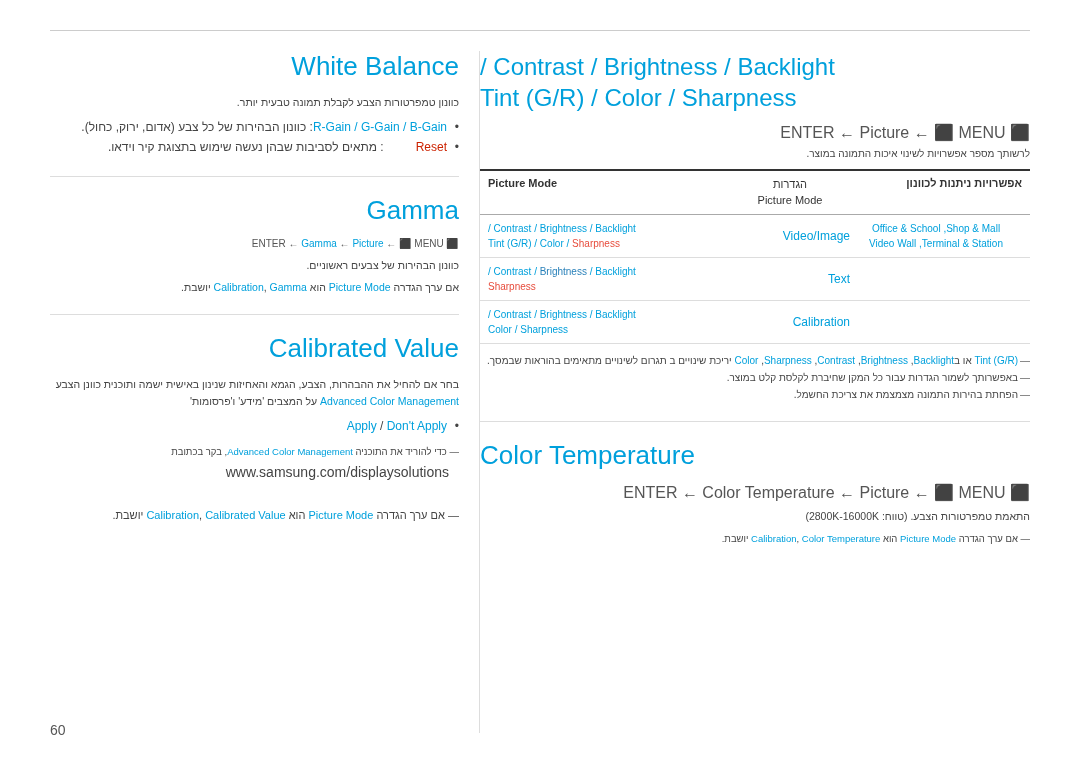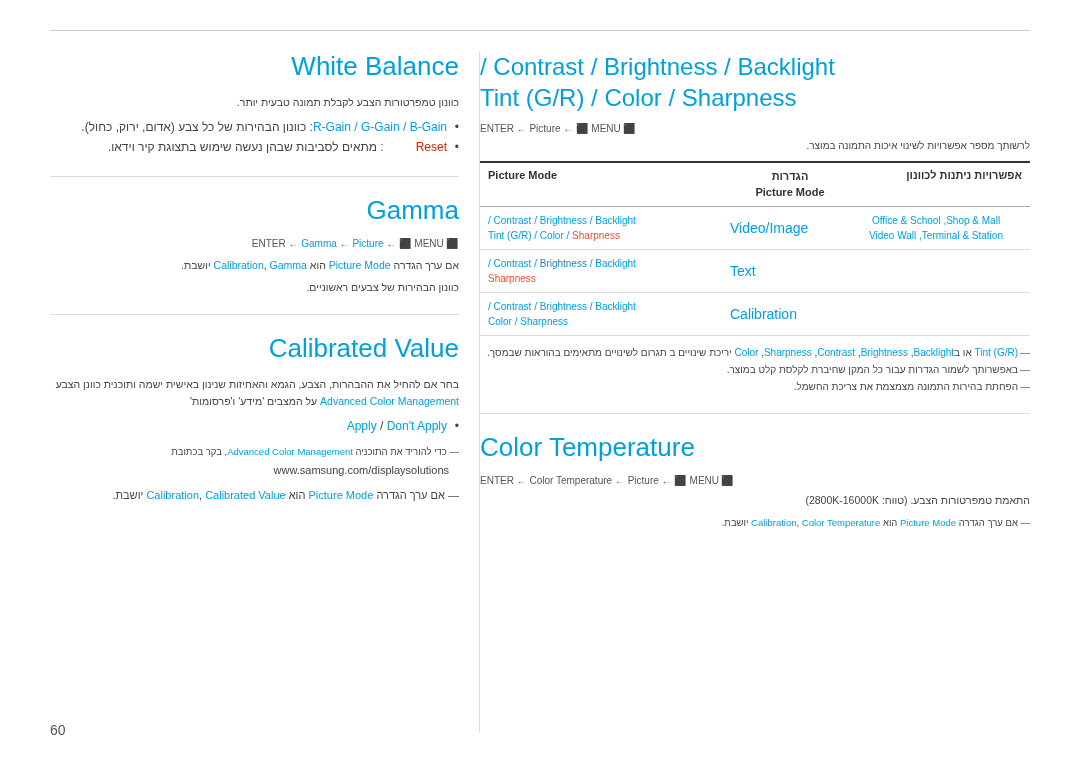--- a/index.html
+++ b/index.html
@@ -122,23 +122,23 @@
       background: #ddd;
       margin: 18px 0;
     }
 
     
     .table-section {
       margin-top: 10px;
     }
 
     .menu-path-right {
-      font-size: 10px;
+      font-size: 16px;
       color: #555;
-      text-align: left;
+      text-align: right;
       direction: rtl;
       margin-bottom: 6px;
     }
 
     .body-text-left {
       font-size: 10px;
       color: #444;
       text-align: right;
       direction: rtl;
       margin-bottom: 10px;
@@ -157,21 +157,21 @@
     .th-left {
       font-size: 11px;
       font-weight: bold;
       color: #333;
       text-align: left;
       padding-left: 8px;
     }
 
     .th-center {
       font-size: 11px;
-      font-weight: bold;
+      font-weight: normal;
       color: #333;
       text-align: center;
       direction: rtl;
       line-height: 1.4;
     }
 
     .th-right {
       font-size: 11px;
       font-weight: bold;
       color: #333;
@@ -191,23 +191,23 @@
 
     .td-left {
       font-size: 10px;
       color: #00a0dc;
       text-align: left;
       padding-left: 8px;
       line-height: 1.5;
     }
 
     .td-center {
-      font-size: 14px;
+      font-size: 12px;
       color: #00a0dc;
-      text-align: left;
+      text-align: right;
     }
 
     .td-right {
       font-size: 10px;
       color: #00a0dc;
       text-align: center;
       padding-right: 8px;
       line-height: 1.5;
     }
 
@@ -273,44 +273,44 @@
         </ul>
       </div>
 
       <div class="section-divider"></div>
 
       <div>
         <div class="section-title">Gamma</div>
         <div class="menu-path">
           ⬛ ENTER ← <span class="blue">Gamma</span> ← <span class="blue">Picture</span> ← ⬛ MENU
         </div>
+        <div class="body-text-rtl">כוונון הבהירות של צבעים ראשוניים.</div>
         <div class="body-text-rtl">
           אם ערך הגדרה <span class="blue">Picture Mode</span> הוא <span class="blue">Calibration</span>, <span class="blue">Gamma</span> יושבת.
         </div>
-        <div class="body-text-rtl">כוונון הבהירות של צבעים ראשוניים.</div>
       </div>
 
       <div class="section-divider"></div>
 
       <div>
         <div class="section-title">Calibrated Value</div>
         <div class="body-text-rtl">
           בחר אם להחיל את ההבהרות, הצבע, הגמא והאחיזות שנינון באישית ישמה ותוכנית כוונן הצבע
           <span class="blue">Advanced Color Management</span>
           על המצבים 'מידע' ו'פרסומות'
         </div>
         <ul class="bullet-list">
           <li>
             <span class="blue">Apply</span> / <span class="blue">Don't Apply</span>
           </li>
         </ul>
         <div class="body-text-rtl" style="font-size:9.5px; line-height:1.6; margin-bottom:4px;">
           — כדי להוריד את התוכניה <span class="blue">Advanced Color Management</span>, בקר בכתובת
         </div>
-        <div class="body-text-rtl" style="font-size:11px; line-height:1.4; margin-bottom:8px; padding-right: 10px;">
+        <div class="body-text-rtl" style="font-size:14px; line-height:1.4; margin-bottom:24px; padding-right: 10px;">
           www.samsung.com/displaysolutions
         </div>
         <div class="body-text-rtl" style="font-size:11px;">
           — אם ערך הגדרה <span class="blue">Picture Mode</span> הוא <span class="blue">Calibration</span>, <span class="blue">Calibrated Value</span> יושבת.
         </div>
       </div>
 
     </div>
 
     <div class="right-col">

